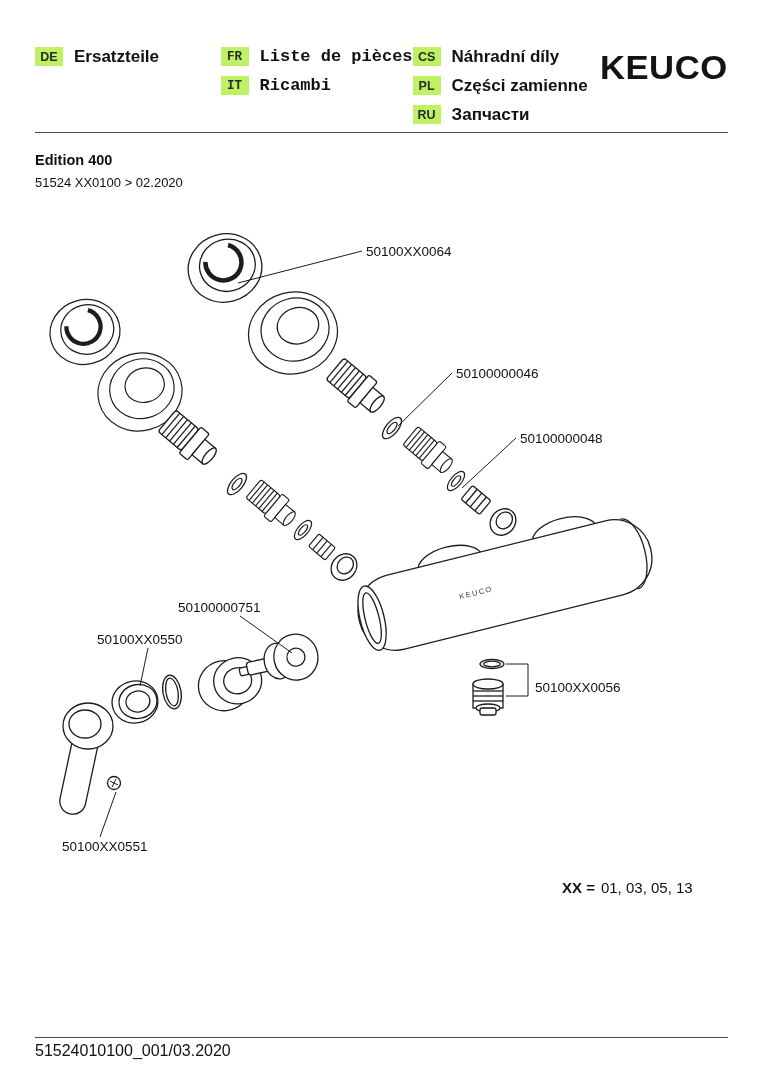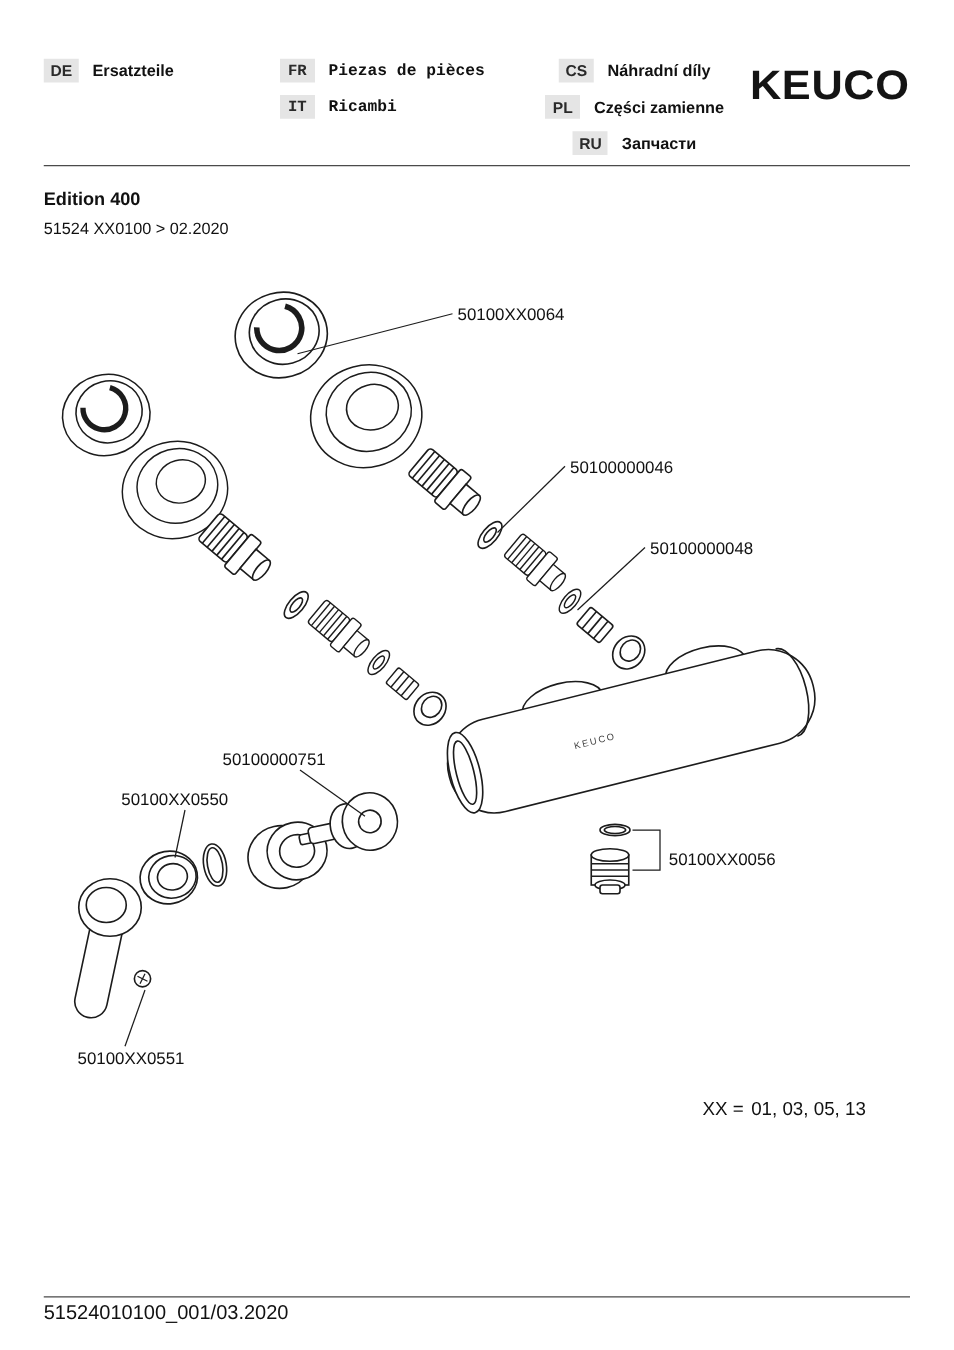--- a/index.html
+++ b/index.html
@@ -6,28 +6,28 @@
   body {
     width:763px; height:1080px; background:#ffffff; position:relative;
     font-family:"Liberation Sans", sans-serif; color:#111;
     overflow:hidden;
   }
   .page { position:absolute; inset:0; }
 
   
   .header { position:absolute; top:47px; left:35px; right:35px; display:flex; }
   .lang-col { display:flex; flex-direction:column; }
-  .col1 { width:203px; } .col2 { width:199px;font-family:Liberation Mono, monospace; } .col3 { width:212px;align-items:center; }
+  .col1 { width:203px; } .col2 { width:199px;font-family:Liberation Mono, monospace; } .col3 { width:212px; }
   .lang-row { display:flex; align-items:center; height:19px; margin-bottom:10px; }
   .lang-code {
-    width:28px; height:19px; background:#e5e5e5; color:#2a2a2a;
+    width:28px; height:19px; background:#bef264; color:#2a2a2a;
     font-weight:bold; font-size:12.5px; display:flex; align-items:center;
     justify-content:center; margin-right:11px; flex:0 0 auto;
   }
-  .lang-label { font-weight:bold; font-size:13px; white-space:nowrap; }
+  .lang-label { font-weight:bold; font-size:17px; white-space:nowrap; }
   .logo {
     margin-left:auto; font-size:33px; font-weight:bold; letter-spacing:0.5px;
     line-height:1; margin-top:4px; color:#141414; transform:scaleX(1.05);
     transform-origin:right top;
   }
 
   .rule { position:absolute; left:35px; right:35px; border-top:1.3px solid #4a4a4a; }
   .rule-top { top:132px; }
   .rule-bottom { top:1037px; border-top-width:1px; }
 
@@ -37,40 +37,40 @@
   .diagram-svg { position:absolute; left:0; top:195px; }
 
   
   .part { fill:#ffffff; stroke:#1c1c1c; stroke-width:1.3; }
   .ring { fill:none; stroke:#1c1c1c; stroke-width:1.3; }
   .leader { fill:none; stroke:#1c1c1c; stroke-width:1; }
   .lbl { font-size:13.5px; fill:#111; stroke:none; font-family:"Liberation Sans", sans-serif; }
   .imprint { font-size:7.5px; fill:#444; stroke:none; letter-spacing:1.5px; }
 
   .variant-note { position:absolute; left:562px; top:879px; font-size:15px; }
-  .variant-note .vp { font-weight:normal; margin-right:6px; }
+  .variant-note .vp { font-weight:bold; margin-right:6px; }
 
   .docnum { position:absolute; left:35px; top:1042px; font-size:16px; }
 </style>
 </head>
 <body>
 
 <div class="page">
 
   <div class="header">
     <div class="lang-col col1">
       <div class="lang-row">
         <span class="lang-code">DE</span>
         <span class="lang-label">Ersatzteile</span>
       </div>
     </div>
     <div class="lang-col col2">
       <div class="lang-row">
         <span class="lang-code">FR</span>
-        <span class="lang-label">Piezas de pièces</span>
+        <span class="lang-label">Liste de pièces</span>
       </div>
       <div class="lang-row">
         <span class="lang-code">IT</span>
         <span class="lang-label">Ricambi</span>
       </div>
     </div>
     <div class="lang-col col3">
       <div class="lang-row">
         <span class="lang-code">CS</span>
         <span class="lang-label">Náhradní díly</span>

